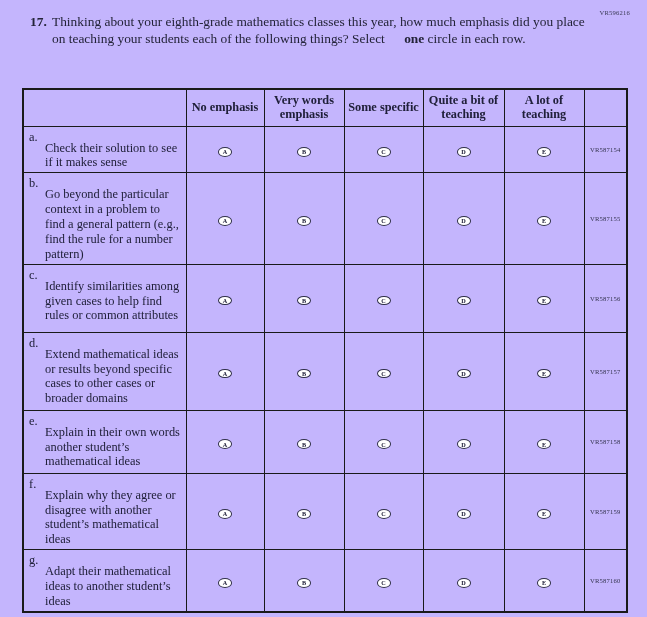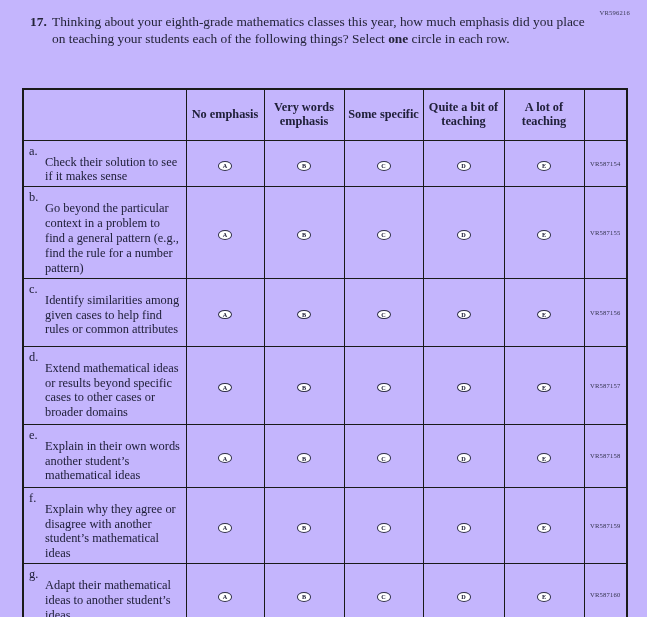--- a/index.html
+++ b/index.html
@@ -8,38 +8,38 @@
     font-family:"Liberation Serif", serif;
     color:#232338;
     -webkit-font-smoothing:antialiased;
   }
   .page { position:relative; width:647px; height:617px; background:#c4b5fd; overflow:hidden; }
 
   
   .question { position:absolute; top:13px; left:30px; width:556px; display:flex; }
   .qnum { font-weight:bold; font-size:13.4px; width:22px; flex:none; line-height:1.3; }
   .qtext { font-size:13.4px; line-height:1.3; }
-  .qtext b { font-weight:bold; }
+  .qtext b { font-weight:bold;margin-left:16px; }
 
   .form-code {
     position:absolute; top:9px; right:17px;
     font-size:6.6px; letter-spacing:0.2px; color:#3a3a55;
   }
 
   
   table.emph {
     position:absolute; top:88px; left:22px;
     border-collapse:collapse; table-layout:fixed;
     width:604px;
   }
   table.emph, table.emph th, table.emph td { border:1.6px solid #1a1a1a; }
   table.emph { border-width:2px; }
   thead th {
     font-size:12.3px; font-weight:bold; line-height:1.12;
-    padding:11px 2px; text-align:center; vertical-align:middle;
+    padding:4px 2px; text-align:center; vertical-align:middle;
     border-bottom:4px double #1a1a1a;
     color:#20203a;
   }
   td.stub { vertical-align:top; padding:3px 3px 2px 5px; }
   .stub-inner { display:flex; font-size:12.4px; line-height:1.2; color:#20203a; }
   .row-letter { width:16px; flex:none; }
   .row-text { flex:1;margin-top:11px; }
 
   td.bubble-cell { text-align:center; vertical-align:middle; }
   .bubble {

